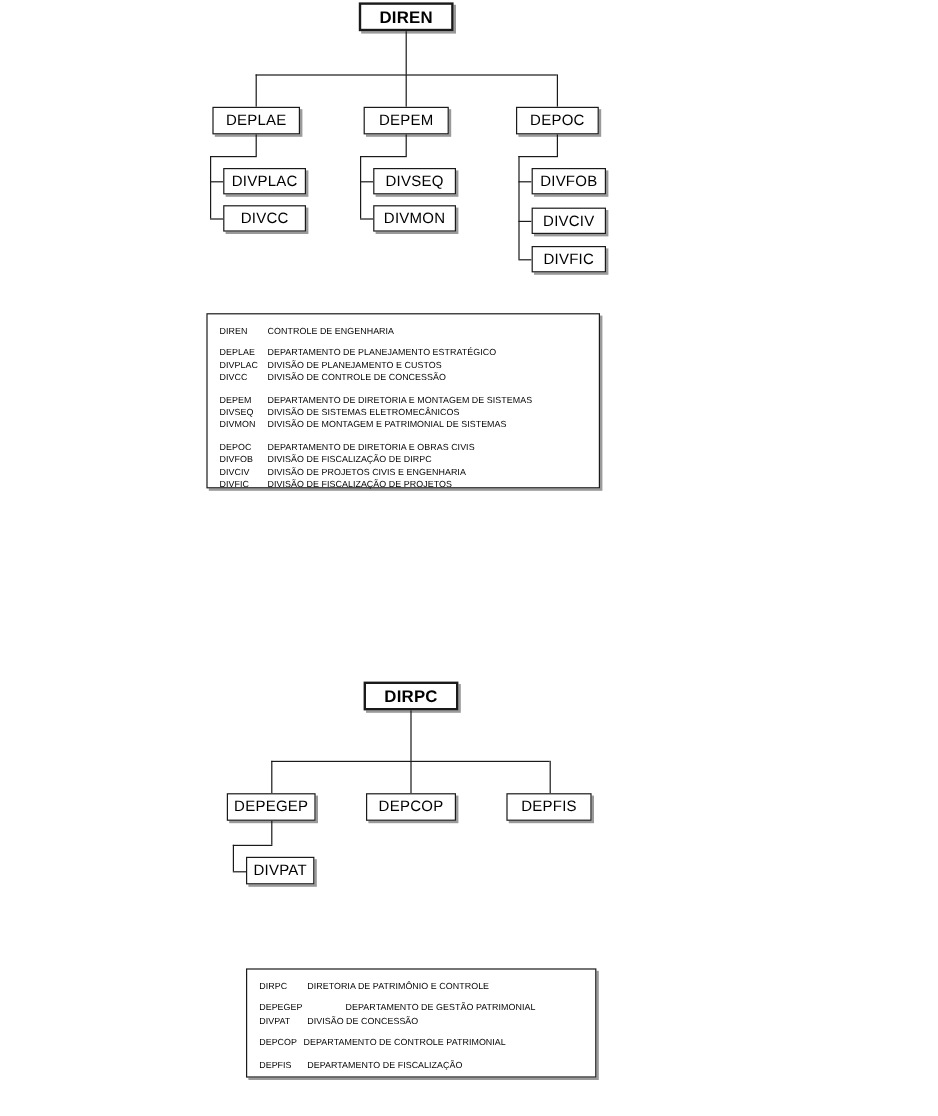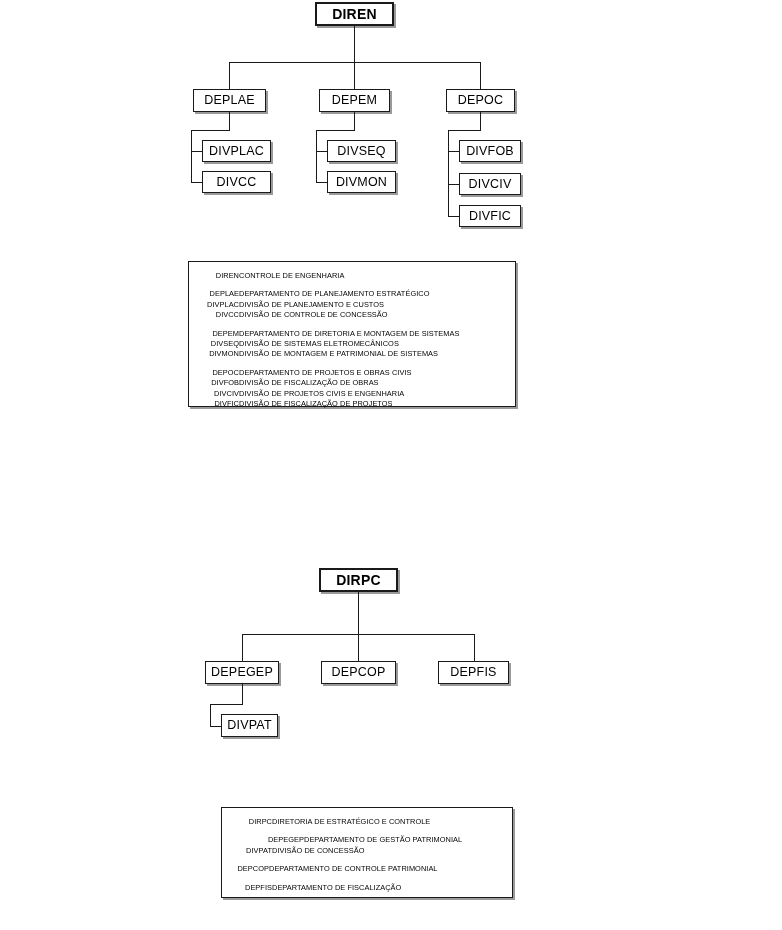--- a/index.html
+++ b/index.html
@@ -9,24 +9,23 @@
   }
   body {
     width: 782px;
     height: 930px;
     position: relative;
     font-family: "Liberation Sans", sans-serif;
     overflow: hidden;
   }
   .canvas {
     position: absolute;
-    left: 16px; top: 0;
+    left: 0; top: 0;
     width: 671px;
     height: 930px;
-    text-align: right;
   }
   
   .node {
     position: absolute;
     box-sizing: border-box;
     background: #ffffff;
     border: 1px solid #ララ;
     border: 1px solid #1a1a1a;
     box-shadow: 2px 2px 0 0 #9a9a9a;
     display: flex;
@@ -204,25 +203,25 @@
         </div>
         <div class="legend-row">
           <span class="legend-abbr">DIVMON</span>
           <span class="legend-desc">DIVISÃO DE MONTAGEM E PATRIMONIAL DE SISTEMAS</span>
         </div>
       </div>
 
       <div class="legend-group">
         <div class="legend-row">
           <span class="legend-abbr">DEPOC</span>
-          <span class="legend-desc">DEPARTAMENTO DE PROJETOS E OBRAS CIVIS</span>
+          <span class="legend-desc">DEPARTAMENTO DE DIRETORIA E OBRAS CIVIS</span>
         </div>
         <div class="legend-row">
           <span class="legend-abbr">DIVFOB</span>
-          <span class="legend-desc">DIVISÃO DE FISCALIZAÇÃO DE OBRAS</span>
+          <span class="legend-desc">DIVISÃO DE FISCALIZAÇÃO DE DIRPC</span>
         </div>
         <div class="legend-row">
           <span class="legend-abbr">DIVCIV</span>
           <span class="legend-desc">DIVISÃO DE PROJETOS CIVIS E ENGENHARIA</span>
         </div>
         <div class="legend-row">
           <span class="legend-abbr">DIVFIC</span>
           <span class="legend-desc">DIVISÃO DE FISCALIZAÇÃO DE PROJETOS</span>
         </div>
       </div>
@@ -258,21 +257,21 @@
   <div class="node" style="left:205px; top:714px; width:57px; height:23px;">
     <span>DIVPAT</span>
   </div>
 
   <div class="legend lg2" style="left:205px; top:807px; width:292px; height:91px;">
     <div class="legend-rows">
 
       <div class="legend-group">
         <div class="legend-row">
           <span class="legend-abbr">DIRPC</span>
-          <span class="legend-desc">DIRETORIA DE ESTRATÉGICO E CONTROLE</span>
+          <span class="legend-desc">DIRETORIA DE PATRIMÔNIO E CONTROLE</span>
         </div>
       </div>
 
       <div class="legend-group">
         <div class="legend-row wide">
           <span class="legend-abbr">DEPEGEP</span>
           <span class="legend-desc">DEPARTAMENTO DE GESTÃO PATRIMONIAL</span>
         </div>
         <div class="legend-row">
           <span class="legend-abbr">DIVPAT</span>

